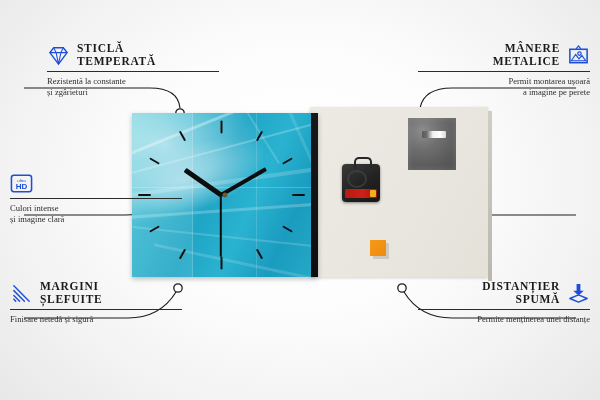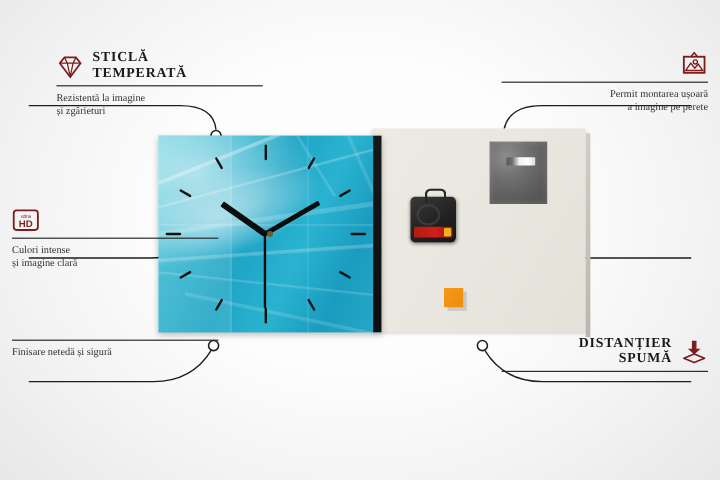--- a/index.html
+++ b/index.html
@@ -102,21 +102,21 @@
   .callout{position:absolute;width:172px;}
   .co-head{display:flex;align-items:center;gap:7px;}
   .co-head.right{justify-content:flex-end;}
   .co-title{
     font-size:11.5px;letter-spacing:.7px;font-weight:bold;color:#1b1b1b;
     line-height:13px;text-transform:uppercase;
   }
   .co-rule{height:1px;background:#2b2b2b;margin:3px 0 4px;}
   .co-sub{font-size:8.6px;line-height:10.5px;color:#2f2f2f;}
   .co-sub.right{text-align:right;}
-  .ico{width:23px;height:23px;flex:0 0 23px;color:#7f1d1d;}
+  .ico{width:23px;height:23px;flex:0 0 23px;color:#1d4ed8;}
   .ico svg{display:block;width:23px;height:23px;}
 
   .c-tl{left:10px;top:42px;margin-left:37px;}
   .c-ml{left:10px;top:172px;}
   .c-bl{left:10px;top:280px;}
   .c-tr{left:418px;top:42px;}
   .c-mr{left:418px;top:172px;}
   .c-br{left:418px;top:280px;}
   .c-tl .co-title,.c-ml .co-title,.c-bl .co-title{text-align:left;}
   .c-tr .co-title,.c-mr .co-title,.c-br .co-title{text-align:right;}
@@ -208,21 +208,21 @@
             <path d="M3 9 H21 M7 4 L9.5 9 L12 21 M17 4 L14.5 9 L12 21" fill="none" stroke="currentColor" stroke-width="1.1"></path>
           </svg>
       </span>
       <span class="co-title">
         <span>STICLĂ</span><br>
         <span>TEMPERATĂ</span>
       </span>
     </div>
     <div class="co-rule"></div>
     <div class="co-sub">
-      <span>Rezistentă la imagine</span><br>
+      <span>Rezistentă la constante</span><br>
       <span>și zgârieturi</span>
     </div>
   </div>
 
   <div class="callout c-ml">
     <div class="co-head">
       <span class="ico">
         <svg viewBox="0 0 24 24">
           <rect x="1.5" y="3.5" width="21" height="17" rx="2.5" fill="none" stroke="currentColor" stroke-width="1.6"></rect>
           <text x="12" y="10.2" font-size="4.6" text-anchor="middle" fill="currentColor" font-family="Liberation Sans, sans-serif">ultra</text>
@@ -231,28 +231,43 @@
       </span>
     </div>
     <div class="co-rule"></div>
     <div class="co-sub">
       <span>Culori intense</span><br>
       <span>și imagine clară</span>
     </div>
   </div>
 
   <div class="callout c-bl">
+    <div class="co-head">
+      <span class="ico">
+        <svg viewBox="0 0 24 24">
+            <path d="M4 4 L20 20 M4 9 L15 20 M4 14 L10 20 M4 18 L6 20" fill="none" stroke="currentColor" stroke-width="1.5" stroke-linecap="round"></path>
+          </svg>
+      </span>
+      <span class="co-title">
+        <span>MARGINI</span><br>
+        <span>ȘLEFUITE</span>
+      </span>
+    </div>
     <div class="co-rule"></div>
     <div class="co-sub">
       <span>Finisare netedă și sigură</span>
     </div>
   </div>
 
   <div class="callout c-tr">
     <div class="co-head right">
+      <span class="co-title">
+        <span>MÂNERE</span><br>
+        <span>METALICE</span>
+      </span>
       <span class="ico">
         <svg viewBox="0 0 24 24">
           <path d="M9.5 5 L12 2 L14.5 5" fill="none" stroke="currentColor" stroke-width="1.3"></path>
           <rect x="3" y="5.5" width="18" height="14" fill="none" stroke="currentColor" stroke-width="1.6"></rect>
           <path d="M4.5 17.5 L9 11 L12.5 15.5 L15.5 12 L19.5 17.5 Z" fill="none" stroke="currentColor" stroke-width="1.2"></path>
           <circle cx="13" cy="10" r="1.8" fill="none" stroke="currentColor" stroke-width="1.2"></circle>
         </svg>
       </span>
     </div>
     <div class="co-rule"></div>
@@ -271,17 +286,17 @@
       </span>
       <span class="ico">
         <svg viewBox="0 0 24 24">
           <path d="M10 2 H14 V9 H17.5 L12 14 L6.5 9 H10 Z" fill="currentColor"></path>
           <path d="M12 13.5 L21 17.2 L12 21 L3 17.2 Z" fill="none" stroke="currentColor" stroke-width="1.5" stroke-linejoin="round"></path>
         </svg>
       </span>
     </div>
     <div class="co-rule"></div>
     <div class="co-sub right">
-      <br>
+      <span>Permite menținerea unei distanțe</span><br>
     </div>
   </div>
 
 </div>
 
 </body></html>

